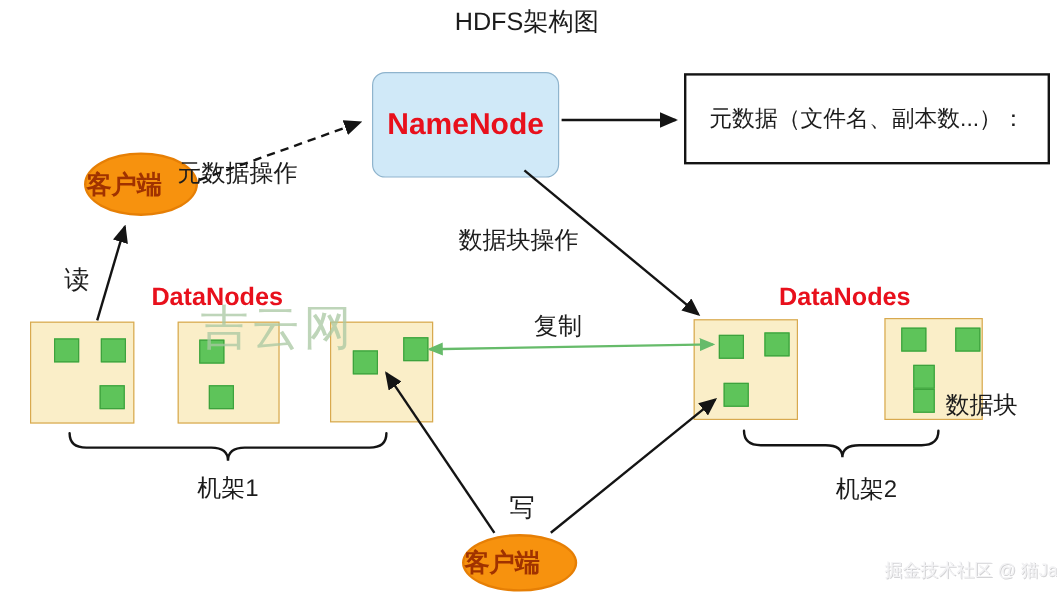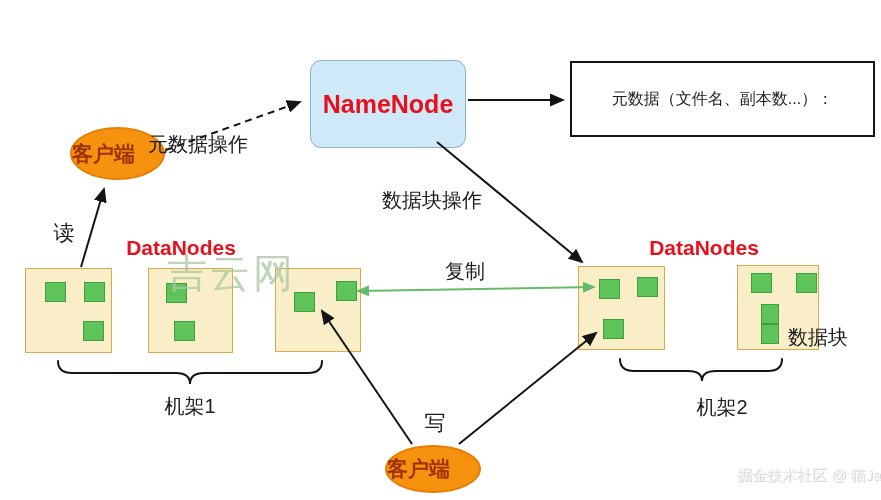--- a/index.html
+++ b/index.html
@@ -26,21 +26,21 @@
   .mk-green{fill:var(--green-arrow);}
 
   .title{position:absolute;left:439px;top:4px;transform:translateX(-50%);font-size:21px;font-weight:500;z-index:4;white-space:nowrap;}
 
   .namenode{position:absolute;left:310px;top:60px;width:156px;height:88px;background:var(--namenode-fill);
     border:1.5px solid var(--namenode-border);border-radius:11px;display:flex;align-items:center;justify-content:center;z-index:2;}
   .namenode span{color:var(--red);font-size:25px;font-weight:bold;}
 
   .metabox{position:absolute;left:570px;top:61px;width:305px;height:76px;background:#fff;border:2px solid var(--metadata-border);
     display:flex;flex-direction:column;align-items:center;justify-content:center;gap:3px;z-index:2;}
-  .metabox div{font-size:16px;white-space:nowrap;}
+  .metabox div{font-size:19px;white-space:nowrap;}
 
   .client{position:absolute;background:var(--client-fill);border:2px solid var(--client-border);border-radius:50%;
     display:flex;align-items:center;z-index:2;}
   .client span{color:var(--client-text);font-size:21px;font-weight:bold;}
   .client-top{left:70px;top:127px;width:95px;height:53px;}
   .client-bottom{left:385px;top:445px;width:96px;height:48px;}
 
   .lbl{position:absolute;font-size:20px;z-index:4;white-space:nowrap;transform:translateX(-50%);}
   .lbl-metadata-op{left:198px;top:95px;margin-top:36px;}
   .lbl-datablock-op{left:432px;top:187px;}
@@ -86,20 +86,21 @@
     <line class="conn" x1="437" y1="142" x2="582" y2="262" marker-end="url(#ah-black)"></line>
     <line class="conn" x1="81" y1="267" x2="104" y2="189" marker-end="url(#ah-black)"></line>
     <line class="conn" x1="412" y1="444" x2="322" y2="311" marker-end="url(#ah-black)"></line>
     <line class="conn" x1="459" y1="444" x2="596" y2="333" marker-end="url(#ah-black)"></line>
     <line class="conn green" x1="358" y1="291" x2="594" y2="287" marker-start="url(#ah-green-rev)" marker-end="url(#ah-green)"></line>
 
     <path class="brace" d="M58,361 Q58,373 72,373 L176,373 Q190,373 190,384 Q190,373 204,373 L308,373 Q322,373 322,361"></path>
     <path class="brace" d="M620,359 Q620,371 634,371 L688,371 Q702,371 702,381 Q702,371 716,371 L768,371 Q782,371 782,359"></path>
   </svg>
 
+  <div class="title">HDFS架构图</div>
 
   <div class="namenode">
     <span>NameNode</span>
   </div>
 
   <div class="metabox">
     <div>元数据（文件名、副本数...）：</div>
   </div>
 
   <div class="client client-top">

